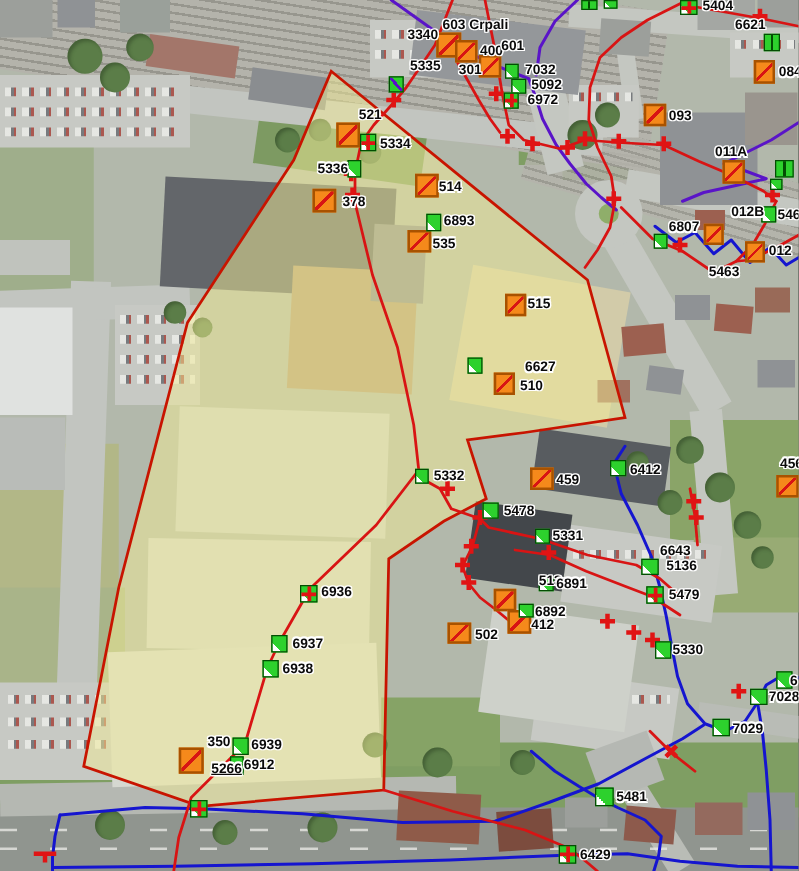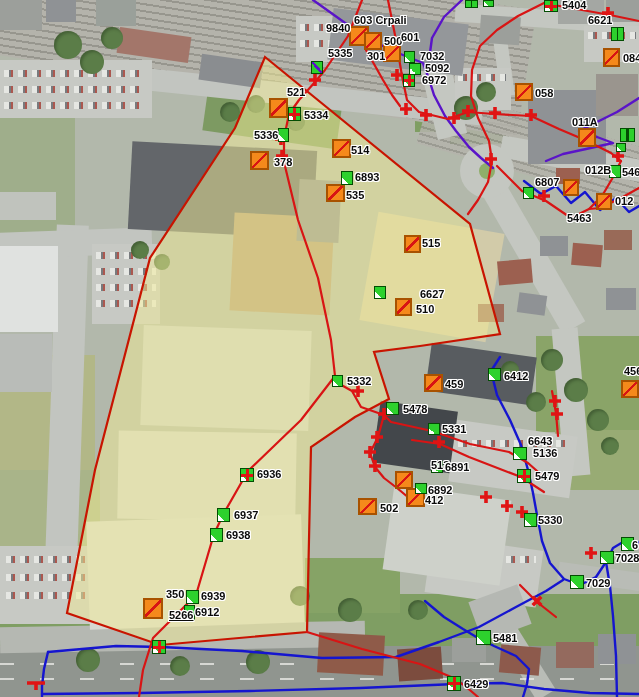--- a/index.html
+++ b/index.html
@@ -273,32 +273,32 @@
       <div class="mark green " style="left: 217px; top: 508px; width: 13px; height: 14px;"></div>
       <div class="mark green " style="left: 210px; top: 528px; width: 13px; height: 14px;"></div>
       <div class="mark green " style="left: 186px; top: 590px; width: 13px; height: 14px;"></div>
       <div class="mark green " style="left: 184px; top: 605px; width: 11px; height: 15px;"></div>
       <div class="mark green cross" style="left: 152px; top: 640px; width: 14px; height: 14px;"></div>
       <div class="mark green " style="left: 476px; top: 630px; width: 15px; height: 15px;"></div>
       <div class="mark green cross" style="left: 447px; top: 676px; width: 14px; height: 15px;"></div>
     </div>
   <div id="labels">
       <span class="lbl" style="left: 354px; top: 15px;">603 Crpali</span>
-      <span class="lbl" style="left: 326px; top: 23px;">9840</span>
-      <span class="lbl" style="left: 384px; top: 36px;">500</span>
+      <span class="lbl" style="left: 326px; top: 23px;">3340</span>
+      <span class="lbl" style="left: 384px; top: 36px;">400</span>
       <span class="lbl" style="left: 401px; top: 32px;">601</span>
       <span class="lbl" style="left: 367px; top: 51px;">301</span>
       <span class="lbl" style="left: 328px; top: 48px;">5335</span>
       <span class="lbl" style="left: 420px; top: 51px;">7032</span>
       <span class="lbl" style="left: 425px; top: 63px;">5092</span>
       <span class="lbl" style="left: 422px; top: 75px;">6972</span>
       <span class="lbl" style="left: 562px; top: 0px;">5404</span>
       <span class="lbl" style="left: 588px; top: 15px;">6621</span>
       <span class="lbl" style="left: 623px; top: 53px;">084</span>
-      <span class="lbl" style="left: 535px; top: 88px;">058</span>
+      <span class="lbl" style="left: 535px; top: 88px;">093</span>
       <span class="lbl" style="left: 572px; top: 117px;">011A</span>
       <span class="lbl" style="left: 585px; top: 165px;">012B</span>
       <span class="lbl" style="left: 622px; top: 167px;">546</span>
       <span class="lbl" style="left: 535px; top: 177px;">6807</span>
       <span class="lbl" style="left: 615px; top: 196px;">012</span>
       <span class="lbl" style="left: 567px; top: 213px;">5463</span>
       <span class="lbl" style="left: 287px; top: 87px;">521</span>
       <span class="lbl" style="left: 304px; top: 110px;">5334</span>
       <span class="lbl" style="left: 254px; top: 130px;">5336</span>
       <span class="lbl" style="left: 274px; top: 157px;">378</span>

